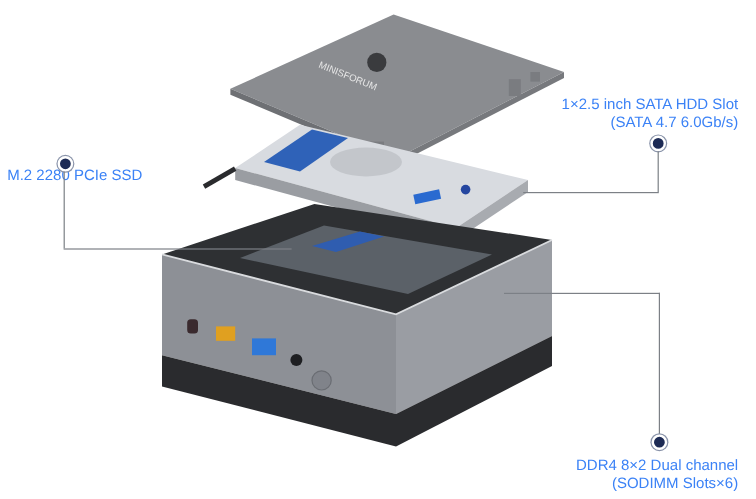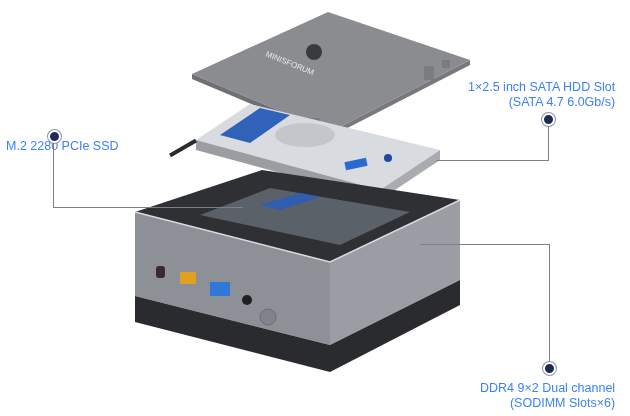--- a/index.html
+++ b/index.html
@@ -72,15 +72,15 @@
   <div>(SATA 4.7 6.0Gb/s)</div>
 </div>
 <div class="dot" style="left:542px;top:113px;"></div>
 <div class="line" style="left:548px;top:126px;width:1px;height:34px;"></div>
 <div class="line" style="left:436px;top:160px;width:113px;height:1px;"></div>
 
 <div class="line" style="left:420px;top:244px;width:130px;height:1px;"></div>
 <div class="line" style="left:549px;top:244px;width:1px;height:118px;"></div>
 <div class="dot" style="left:543px;top:362px;"></div>
 <div class="label" style="left:480px;top:381px;">
-  <div>DDR4 9×2 Dual channel</div>
+  <div>DDR4 8×2 Dual channel</div>
   <div>(SODIMM Slots×6)</div>
 </div>
 
 </body></html>

